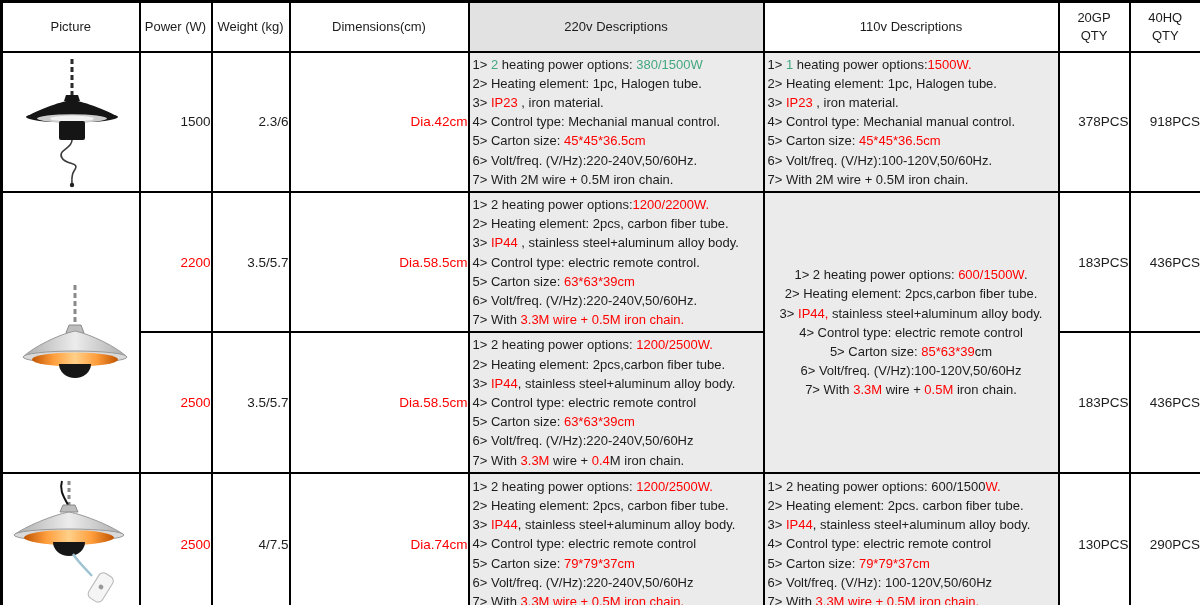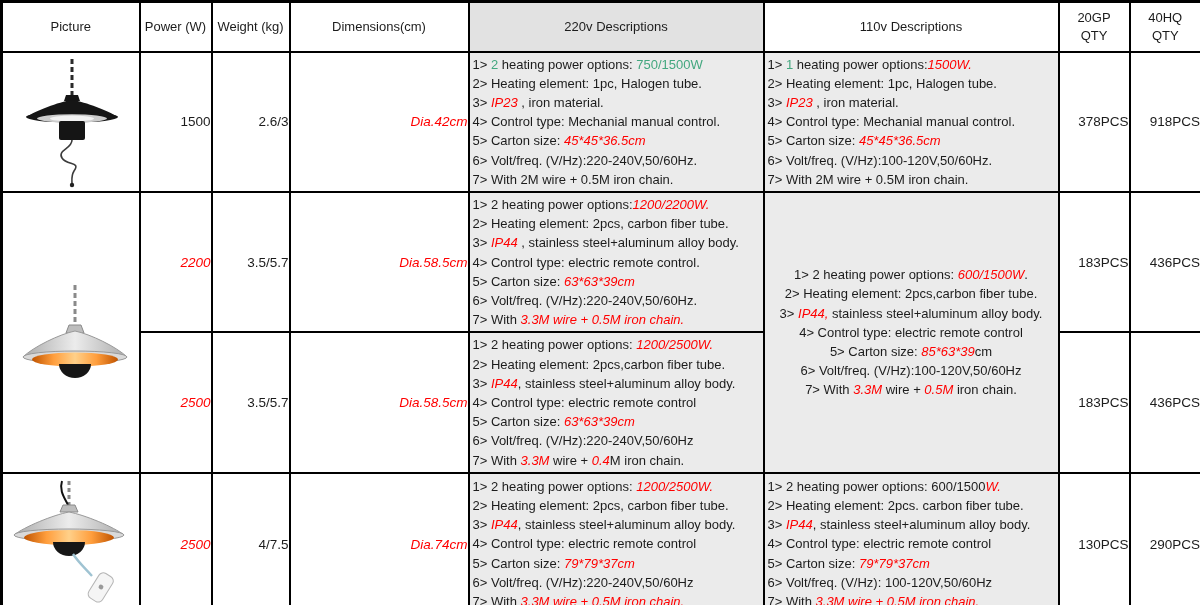--- a/index.html
+++ b/index.html
@@ -11,21 +11,21 @@
   th,td{border:2px solid var(--border);padding:0;overflow:hidden;}
   th{font-size:13px;font-weight:400;text-align:center;vertical-align:middle;white-space:pre-line;line-height:18px;background:#fff;}
   th.gray{background:var(--hdr-gray);}
   td.center{text-align:right;vertical-align:middle;font-size:13.5px;}
   td.pic{text-align:center;vertical-align:middle;background:#fff;}
   td.desc{background:var(--desc-gray);vertical-align:middle;font-size:13px;}
   td.desc .rich{padding:2px 0 2px 3px;}
   td.desc .line{line-height:19.2px;white-space:nowrap;}
   td.desc-center .rich{padding:2px 0;}
   td.desc-center .line{text-align:center;}
-  .c-red{color:var(--red);font-style:italic;}
+  .c-red{color:var(--red);}
   .c-green{color:var(--green);}
   svg{display:block;margin:0 auto;}
 </style>
 </head>
 <body>
 
 <div class="sheet">
 <table class="spec">
   <colgroup>
     <col style="width:138px">
@@ -59,25 +59,25 @@
         <path d="M69 45 C55 47 33 56 23 62 L115 62 C105 56 83 47 69 45 Z" fill="#151515"></path>
         <ellipse cx="69" cy="62" rx="46" ry="5.5" fill="#151515"></ellipse>
         <ellipse cx="69" cy="63.5" rx="35" ry="4.2" fill="#cccccc"></ellipse>
         <ellipse cx="69" cy="63.5" rx="22" ry="3" fill="#f2f2f2"></ellipse>
         <rect x="56" y="66" width="26" height="19" rx="2" fill="#151515"></rect>
         <path d="M69 85 c0 9 -15 10 -10 18 c5 8 19 3 12 13 c-3 5 -2 9 -2 13" fill="none" stroke="#3c3c3c" stroke-width="1.6"></path>
         <circle cx="69" cy="130" r="2.2" fill="#222"></circle>
       </svg>
     </td>
     <td class="center">1500</td>
-    <td class="center">2.6/3</td>
+    <td class="center">2.3/6</td>
     <td class="center"><span class="c-red">Dia.42cm</span></td>
     <td class="desc">
             <div class="rich">
-              <div class="line"><span>1&gt; </span><span class="c-green">2</span><span> heating power options: </span><span class="c-green">750/1500W</span></div>
+              <div class="line"><span>1&gt; </span><span class="c-green">2</span><span> heating power options: </span><span class="c-green">380/1500W</span></div>
               <div class="line"><span>2&gt; Heating element: 1pc, Halogen tube.</span></div>
               <div class="line"><span>3&gt; </span><span class="c-red">IP23</span><span> , iron material.</span></div>
               <div class="line"><span>4&gt; Control type: Mechanial manual control.</span></div>
               <div class="line"><span>5&gt; Carton size: </span><span class="c-red">45*45*36.5cm</span></div>
               <div class="line"><span>6&gt; Volt/freq. (V/Hz):220-240V,50/60Hz.</span></div>
               <div class="line"><span>7&gt; With 2M wire + 0.5M iron chain.</span></div>
             </div>
           </td>
     <td class="desc">
             <div class="rich">

